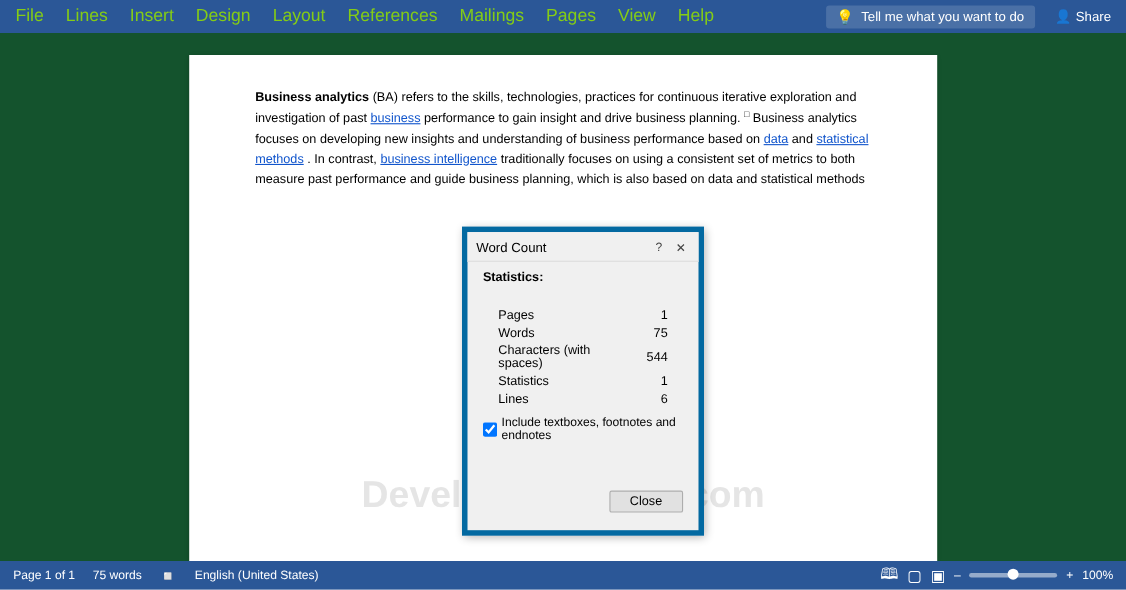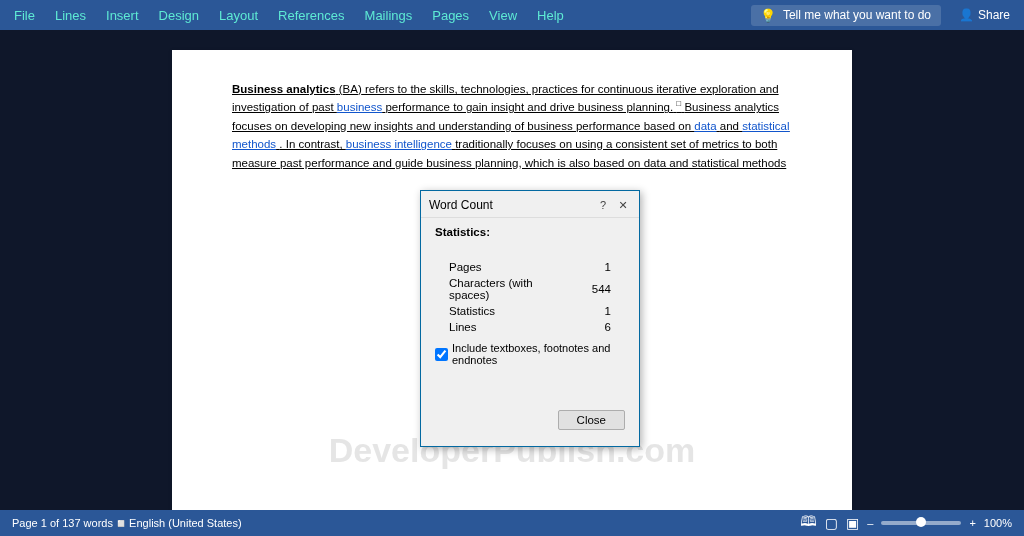--- a/index.html
+++ b/index.html
@@ -1,38 +1,38 @@
 <!DOCTYPE html>
 <html><head>
   <meta charset="utf-8">
   <style>
     * { margin: 0; padding: 0; box-sizing: border-box; }
     body { font-family: 'Segoe UI', Arial, sans-serif; font-size: 12px; background: #f0f0f0; width: 1024px; height: 536px; overflow: hidden; }
 
     
     .ribbon { background: #2b5797; color: white; }
     .menu-bar { display: flex; align-items: center; height: 30px; padding: 0 4px; }
-    .menu-item { padding: 4px 10px; font-size: 13px; color: #5eead4; cursor: pointer; }
+    .menu-item { padding: 4px 10px; font-size: 16px; color: #84cc16; cursor: pointer; }
     .tell-me { display: flex; align-items: center; margin-left: auto; margin-right: 8px; background: rgba(255,255,255,0.15); border-radius: 3px; padding: 3px 10px; font-size: 12px; color: white; gap: 6px; }
     .share-btn { display: flex; align-items: center; gap: 4px; color: white; font-size: 12px; padding: 2px 10px; cursor: pointer; }
 
     
-    .doc-area { background: #0f172a; height: 480px; display: flex; justify-content: center; padding-top: 20px; overflow: hidden; position: relative; text-decoration: underline; }
+    .doc-area { background: #14532d; height: 480px; display: flex; justify-content: center; padding-top: 20px; overflow: hidden; position: relative; }
     .page { background: white; width: 680px; min-height: 440px; padding: 30px 60px; box-shadow: 0 1px 4px rgba(0,0,0,0.2); position: relative; }
     .page-text { font-size: 11.5px; line-height: 1.6; color: #000; }
     .page-text .bold { font-weight: bold; }
     .page-text .link { color: #1155CC; text-decoration: underline; cursor: pointer; }
     .watermark { position: absolute; bottom: 40px; left: 50%; transform: translateX(-50%); font-size: 34px; color: rgba(180,180,180,0.35); white-space: nowrap; font-weight: bold; pointer-events: none; }
 
     
-    .status-bar { background: #2b5797; color: white; height: 26px; display: flex; align-items: center; padding: 0 12px; font-size: 11px; position: absolute; bottom: 0; width: 100%; }
+    .status-bar { background: #2b5797; color: white; height: 26px; display: flex; align-items: center; padding: 0 12px; font-size: 11px; gap: 16px; position: absolute; bottom: 0; width: 100%; }
     .status-right { margin-left: auto; display: flex; align-items: center; gap: 8px; }
     .zoom-slider { width: 80px; height: 4px; background: rgba(255,255,255,0.5); border-radius: 2px; position: relative; }
     .zoom-thumb { position: absolute; top: -4px; left: 50%; width: 10px; height: 10px; background: white; border-radius: 50%; transform: translateX(-50%); }
-    .dialog { background: #f0f0f0; border: 1px solid #0369a1; box-shadow: 2px 2px 8px rgba(0,0,0,0.3); width: 220px; pointer-events: all; position: absolute; top: 160px; left: 420px; }
+    .dialog { background: #f0f0f0; border: 5px solid #0369a1; box-shadow: 2px 2px 8px rgba(0,0,0,0.3); width: 220px; pointer-events: all; position: absolute; top: 176px; left: 420px; }
     .dialog-titlebar { background: #f0f0f0; display: flex; align-items: center; padding: 6px 8px 4px; border-bottom: 1px solid #ddd; }
     .dialog-title { font-size: 12px; font-weight: normal; flex: 1; color: #000; }
     .dialog-controls { display: flex; gap: 4px; }
     .dialog-btn { width: 16px; height: 16px; display: flex; align-items: center; justify-content: center; font-size: 11px; cursor: pointer; color: #444; background: none; border: none; }
     .dialog-content { padding: 8px 14px; }
     .stats-label { font-size: 11.5px; font-weight: bold; margin-bottom: 20px; color: #000; }
     .stats-table { width: 100%; font-size: 11.5px; }
     .stats-table tr td { padding: 1px 12px; color: #000; }
     .stats-table tr td:last-child { text-align: right; }
     .checkbox-row { display: flex; align-items: center; gap: 4px; font-size: 11px; margin: 6px 0 8px; color: #000; }
@@ -96,20 +96,24 @@
     </div>
     <div class="dialog-content">
       <div class="stats-label">Statistics:</div>
       <table class="stats-table">
         <tbody id="stats-tbody">
             <tr>
               <td>Pages</td>
               <td>1</td>
             </tr>
             <tr>
+              <td>Words</td>
+              <td>75</td>
+            </tr>
+            <tr>
               <td>Characters (with spaces)</td>
               <td>544</td>
             </tr>
             <tr>
               <td>Statistics</td>
               <td>1</td>
             </tr>
             <tr>
               <td>Lines</td>
               <td>6</td>
@@ -122,21 +126,21 @@
       </div>
       <div class="close-btn-row">
         <button class="close-btn">Close</button>
       </div>
     </div>
   </div>
 </div>
 
 <div class="status-bar">
   <span>Page 1 of 1</span>
-  <span>37 words</span>
+  <span>75 words</span>
   <span style="font-size:13px;">◽</span>
   <span>English (United States)</span>
   <div class="status-right">
     <span style="font-size:14px;">🕮</span>
     <span style="font-size:14px;">▢</span>
     <span style="font-size:14px;">▣</span>
     <span>–</span>
     <div class="zoom-slider">
       <div class="zoom-thumb"></div>
     </div>

